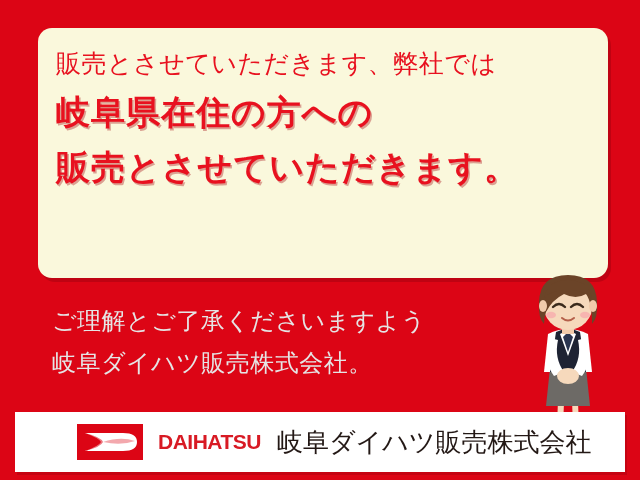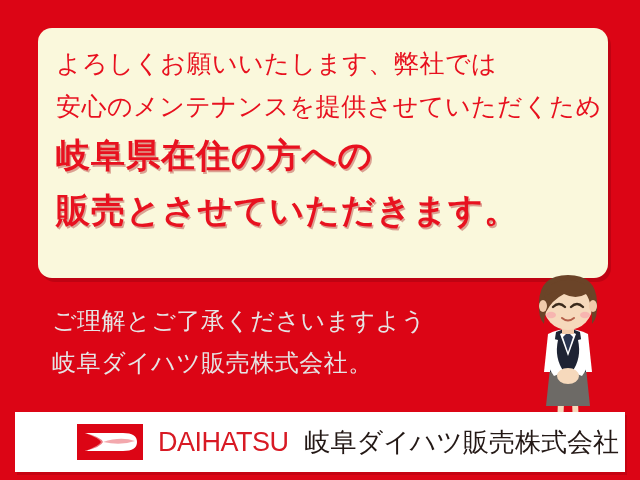--- a/index.html
+++ b/index.html
@@ -98,22 +98,22 @@
     height: 36px;
     background: #dc0515;
     flex: 0 0 auto;
     position: relative;
   }
   .logo-mark svg { display: block; width: 66px; height: 36px; }
 
   .wordmark {
     margin-left: 15px;
     color: #d81a24;
-    font-weight: 400;
-    font-size: 27px;
+    font-weight: 700;
+    font-size: 21px;
     letter-spacing: -0.5px;
     white-space: nowrap;
     flex: 0 0 auto;
   }
 
   .company-name {
     margin-left: 16px;
     color: #231815;
     font-weight: 400;
     font-size: 26px;
@@ -121,22 +121,21 @@
     white-space: nowrap;
     flex: 0 0 auto;
   }
 </style>
 </head>
 <body>
 
 <div class="poster">
 
   <div class="notice-panel">
-    <div class="notice-line">よろしくお願いいたします、弊社では</div>
-    <div class="notice-line">安心のメンテナンスを提供させていただくため</div>
+    <div class="notice-line">販売とさせていただきます、弊社では</div>
     <div class="notice-line strong">岐阜県在住の方への</div>
     <div class="notice-line strong">販売とさせていただきます。</div>
   </div>
 
   <div class="request-block">
     <div class="request-line">ご理解とご了承くださいますよう</div>
     <div class="request-line">岐阜ダイハツ販売株式会社。</div>
   </div>
 
   <div class="staff">

